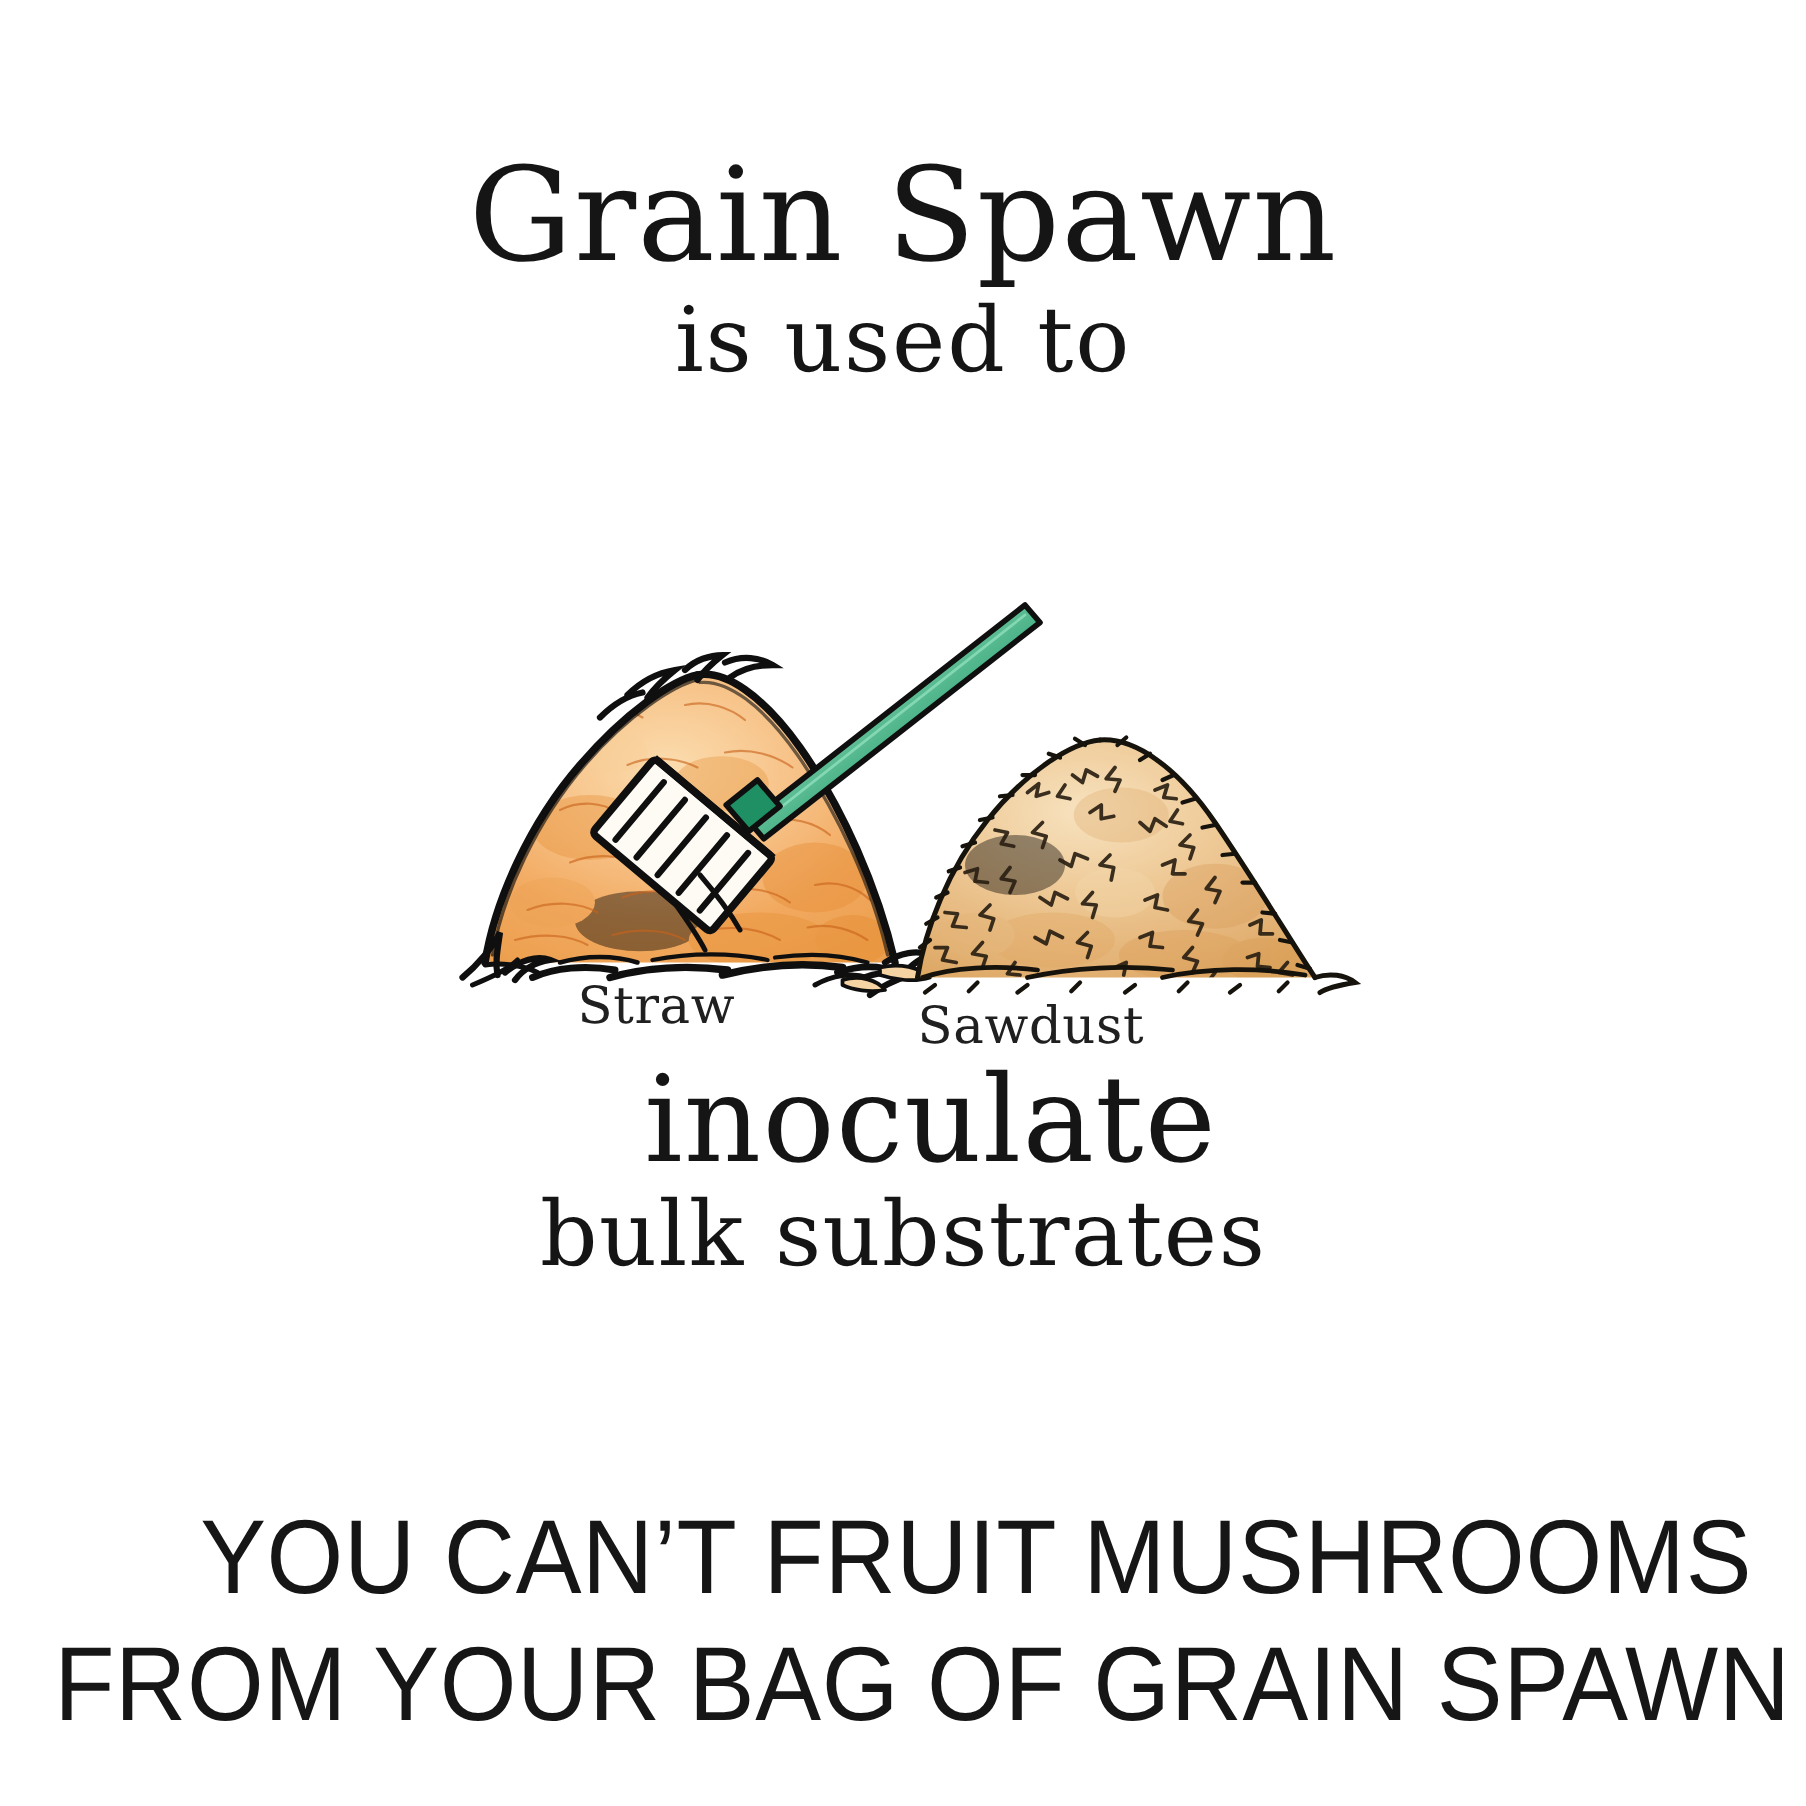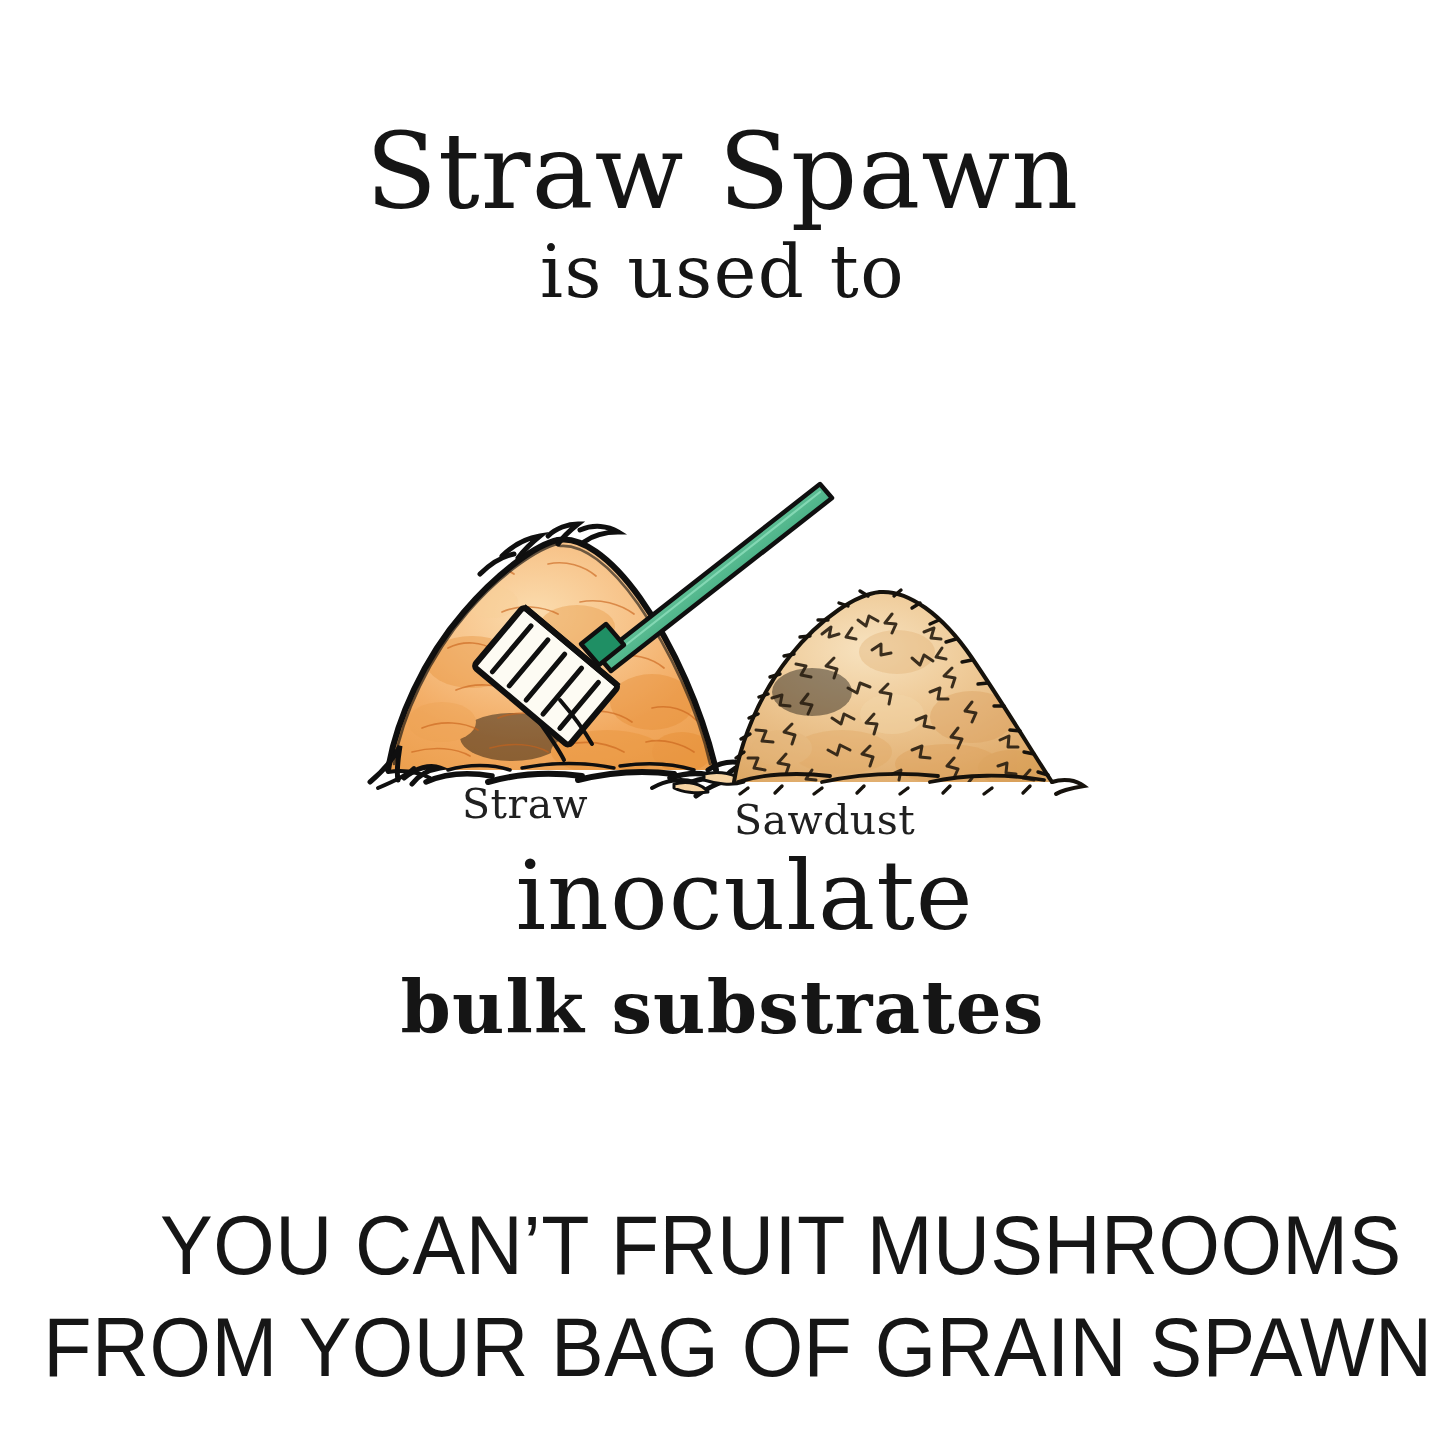--- a/index.html
+++ b/index.html
@@ -97,26 +97,26 @@
     font-family: "DejaVu Serif", serif;
     font-weight: 300;
     font-size: 96px;
     line-height: 1.06;
     letter-spacing: 1px;
     color: #151515;
     padding-left: 44px;
   }
   .action-sub {
     font-family: "DejaVu Serif", serif;
-    font-weight: 700;
+    font-weight: 400;
     font-size: 72px;
     line-height: 1.1;
     letter-spacing: 1.2px;
     color: #151515;
-    margin-top: 20px;
+    margin-top: 0;
   }
 
   
   .caption-block {
     position: absolute;
     top: 1195px;
     left: 0;
     width: 1445px;
     text-align: right;
   }
@@ -131,21 +131,21 @@
     transform-origin: center;
     white-space: nowrap;
   }
 </style>
 </head>
 <body>
 
 <div id="infographic">
 
   <div class="headline-block">
-    <div class="headline-main">Straw Spawn</div>
+    <div class="headline-main">Grain Spawn</div>
     <div class="headline-sub">is used to</div>
   </div>
 
   <div class="illustration">
     <svg viewBox="0 0 740 400" xmlns="http://www.w3.org/2000/svg">
       <defs>
 
         <radialGradient id="strawGrad" cx="45%" cy="32%" r="78%">
           <stop offset="0%" stop-color="#fbdcae"></stop>
           <stop offset="38%" stop-color="#f7c389"></stop>

